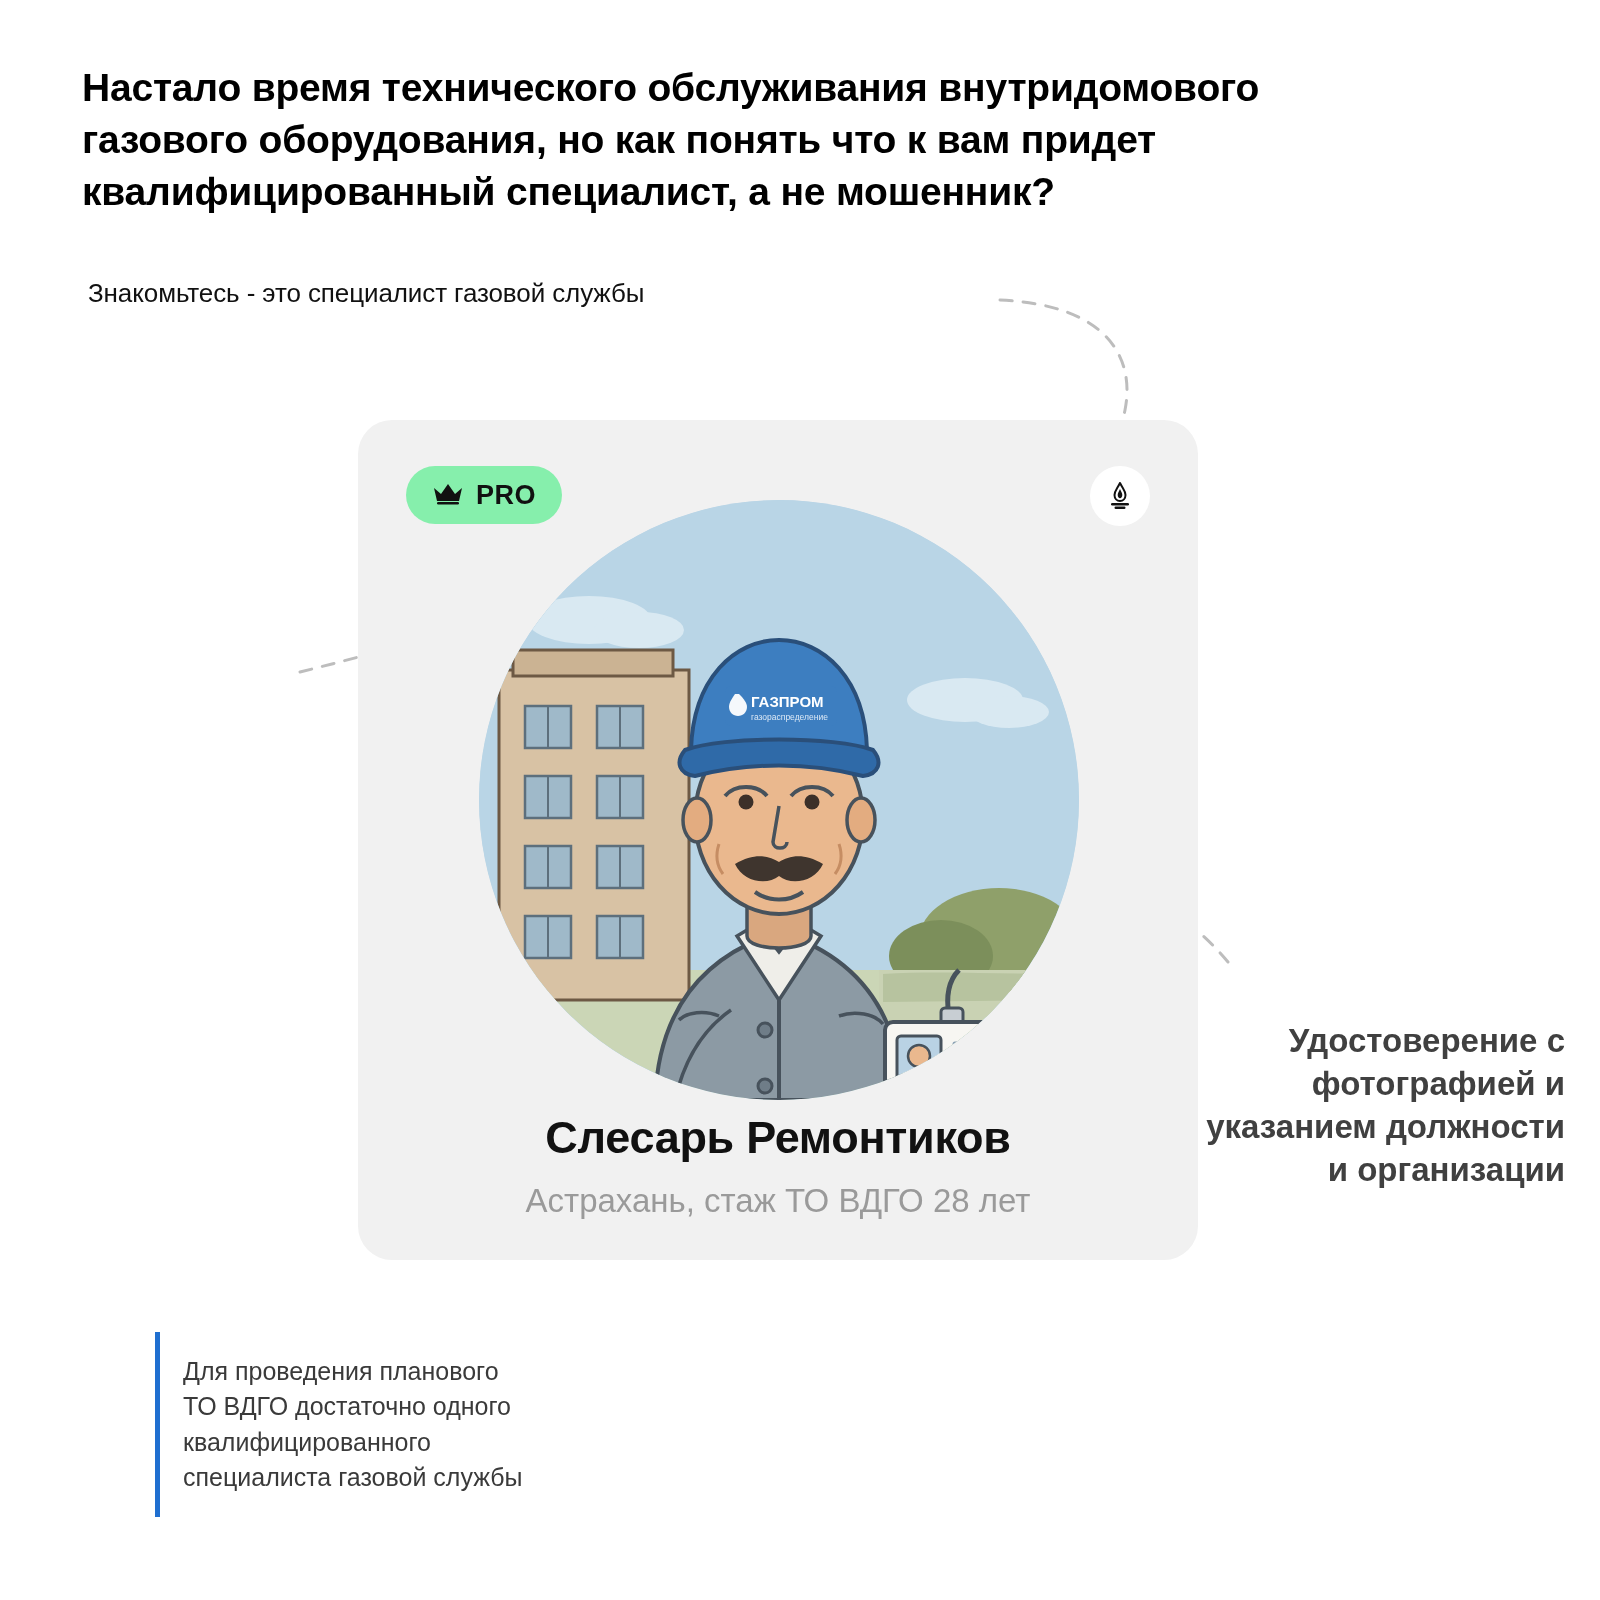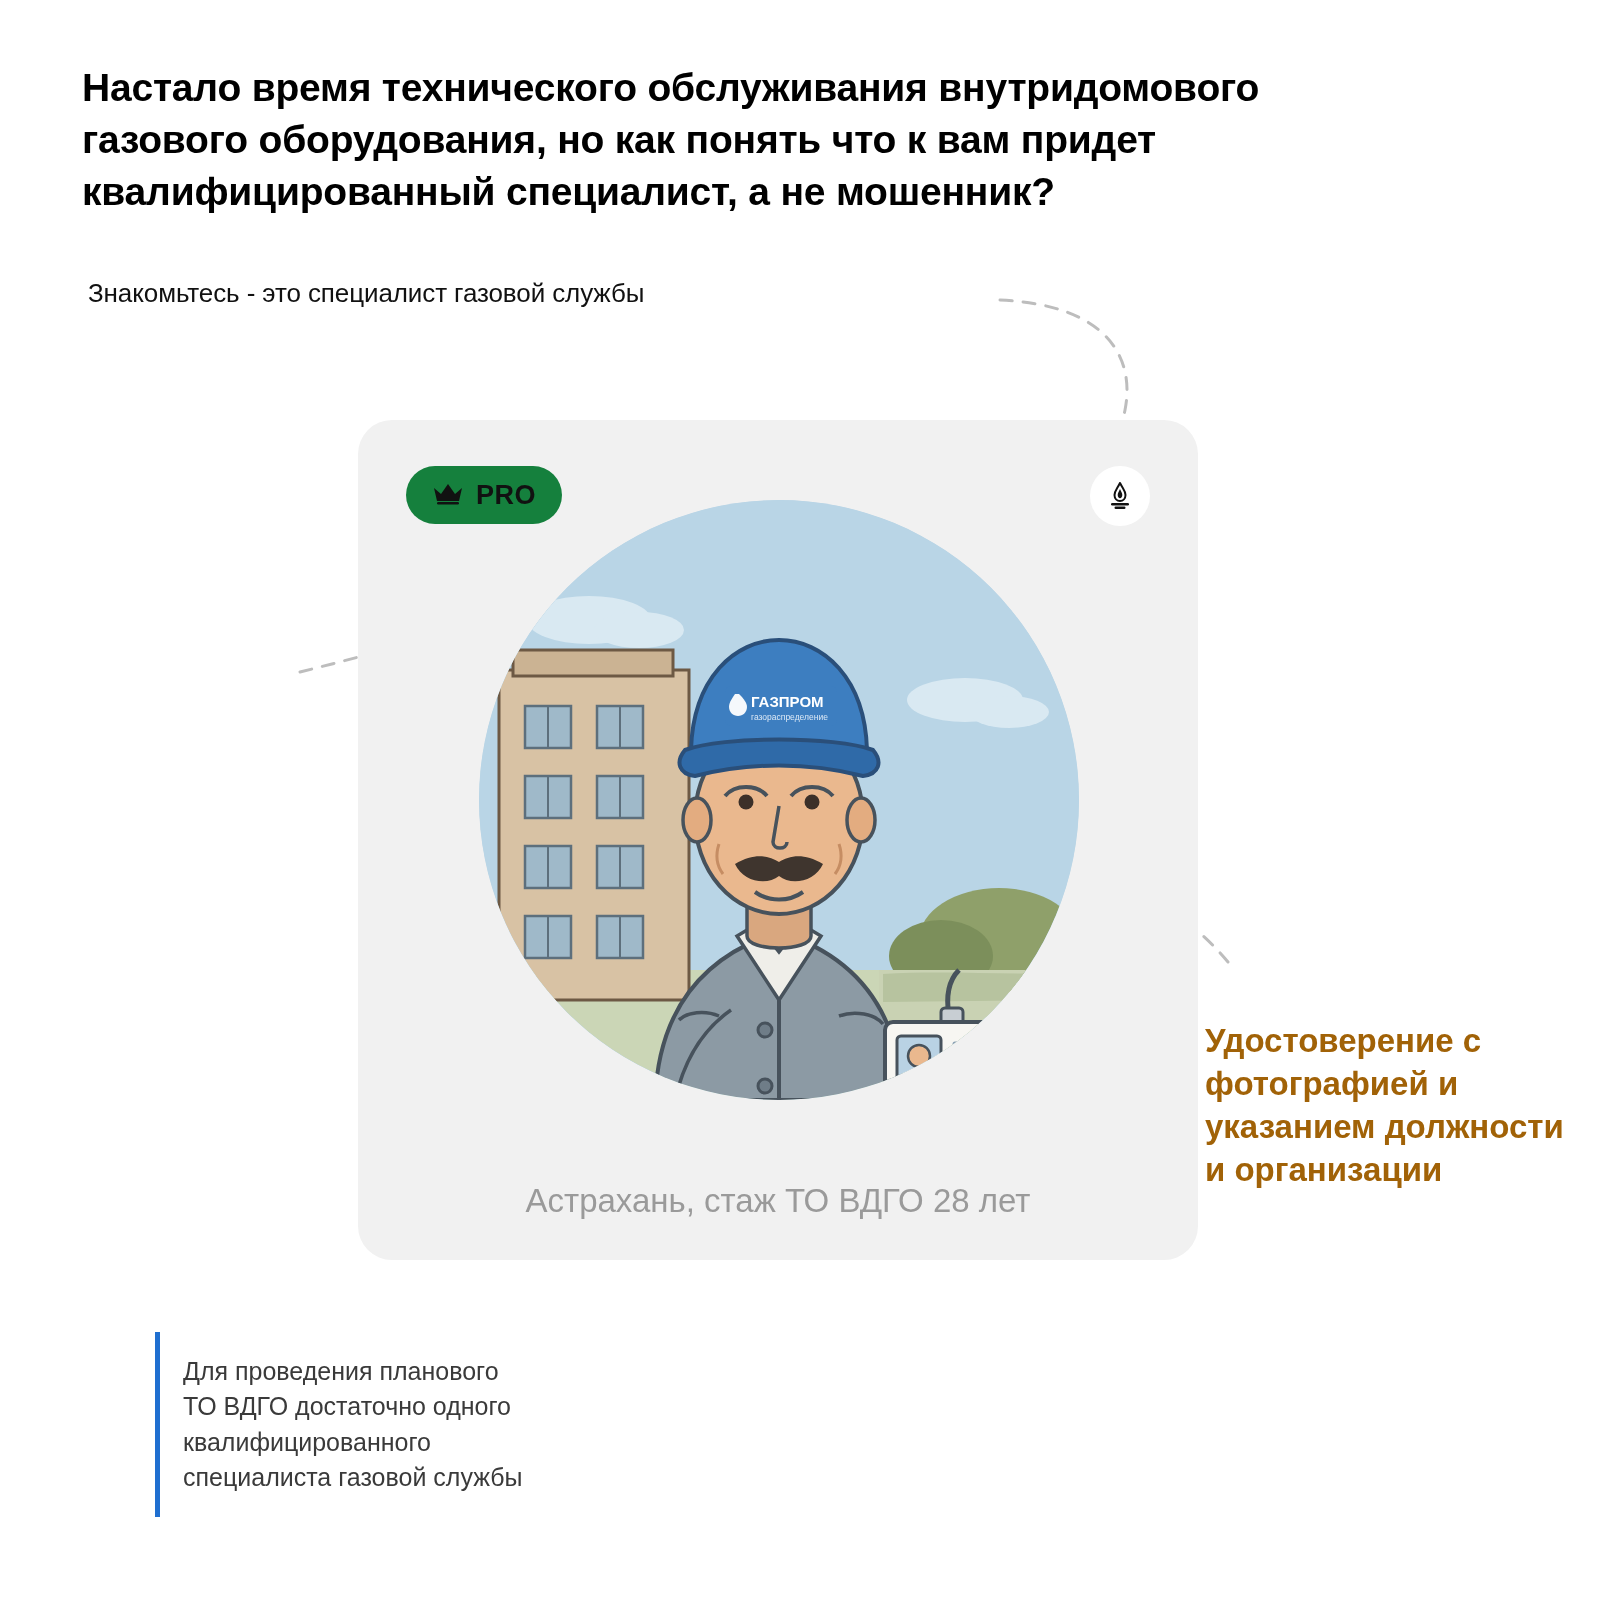--- a/index.html
+++ b/index.html
@@ -52,21 +52,21 @@
     background: #f1f1f1;
     border-radius: 34px;
   }
 
   .pro-badge {
     position: absolute;
     left: 48px;
     top: 46px;
     height: 58px;
     min-width: 148px;
-    background: #15803d;
+    background: #86efac;
     border-radius: 29px;
     display: flex;
     align-items: center;
     justify-content: center;
     gap: 12px;
     padding: 0 26px;
   }
   .pro-badge .label {
     font-size: 27px;
     font-weight: 700;
@@ -133,21 +133,22 @@
     color: #000000;
   }
   .callout-right {
     position: absolute;
     left: 1205px;
     top: 1020px;
     width: 360px;
     font-size: 33px;
     font-weight: 700;
     line-height: 1.3;
-    color: #a16207;
+    color: #404040;
+    text-align: right;
   }
 
   
   .footnote {
     position: absolute;
     left: 155px;
     top: 1332px;
     padding-left: 23px;
     border-left: 5px solid #1f6fd0;
     height: 185px;
@@ -314,20 +315,21 @@
               <line x1="476" y1="562" x2="530" y2="562"></line>
               <line x1="476" y1="580" x2="514" y2="580"></line>
             </g>
           </g>
 
           <path d="M196 600 C206 556 226 528 252 510" stroke="#47525c" stroke-width="3.5" fill="none"></path>
         </g>
       </svg>
     </div>
 
+    <div class="person-name">Слесарь Ремонтиков</div>
     <div class="person-sub">Астрахань, стаж ТО ВДГО 28 лет</div>
   </div>
 
   <div class="footnote">
     <div class="text">Для проведения планового
 ТО ВДГО достаточно одного
 квалифицированного
 специалиста газовой службы</div>
   </div>
 

